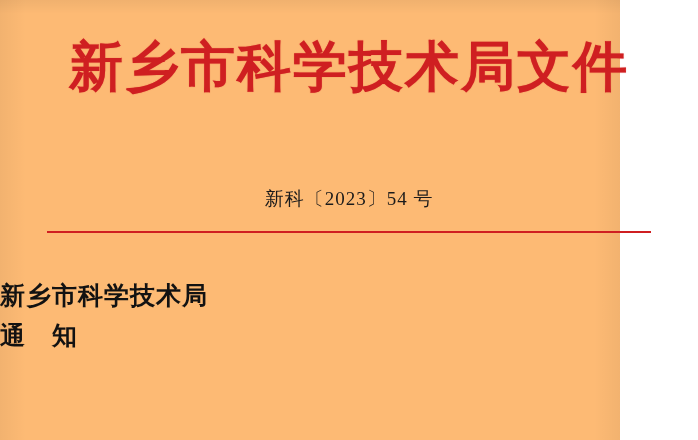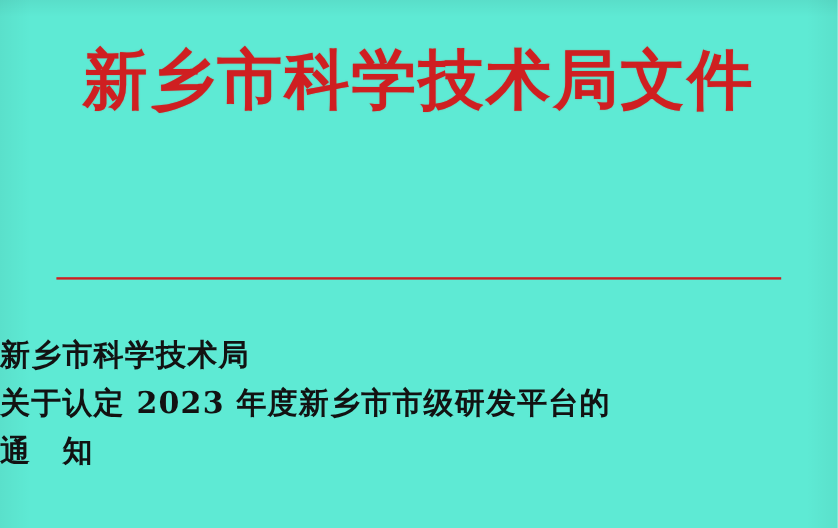--- a/index.html
+++ b/index.html
@@ -8,23 +8,23 @@
   }
   body {
     width: 698px;
     height: 440px;
     background: #ffffff;
     font-family: "Liberation Serif", "DejaVu Serif", serif;
     overflow: hidden;
   }
   #doc {
     position: relative;
-    width: 698px;
+    width: 620px;
     height: 440px;
-    background: #5eead4;
+    background: #fdba74;
   }
   
   .masthead {
     position: absolute;
     top: 34px;
     left: 0;
     width: 698px;
     text-align: center;
     color: #cf1f21;
     font-family: "DejaVu Serif", "Liberation Serif", serif;
@@ -90,22 +90,22 @@
 <body>
 
 <div id="doc">
 
   <div class="edge-shade top-band"></div>
   <div class="edge-shade left"></div>
   <div class="edge-shade right"></div>
 
   <div class="masthead">新乡市科学技术局文件</div>
 
+  <div class="doc-number">新科〔2023〕54 号</div>
 
   <div class="red-rule"></div>
 
   <div class="title-block">
     <div class="title-line">新乡市科学技术局</div>
-    <div class="title-line">关于认定 2023 年度新乡市市级研发平台的</div>
     <div class="title-line">通　知</div>
   </div>
 
 </div>
 
 </body></html>

